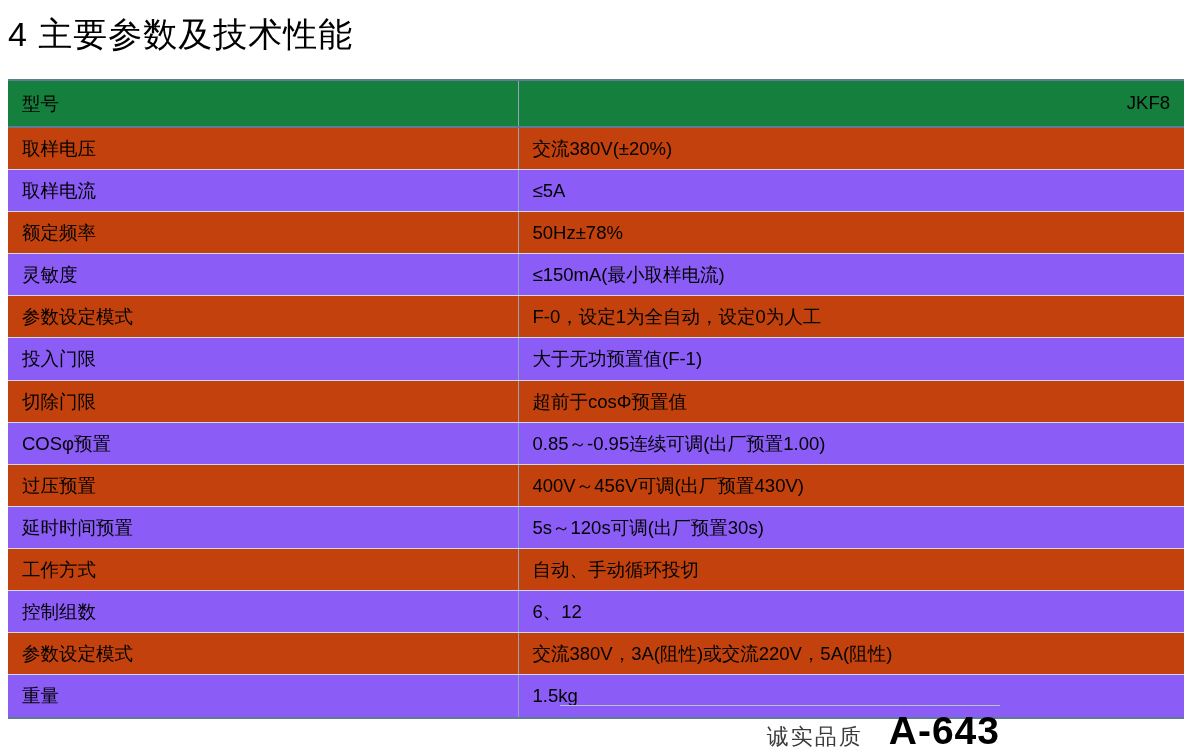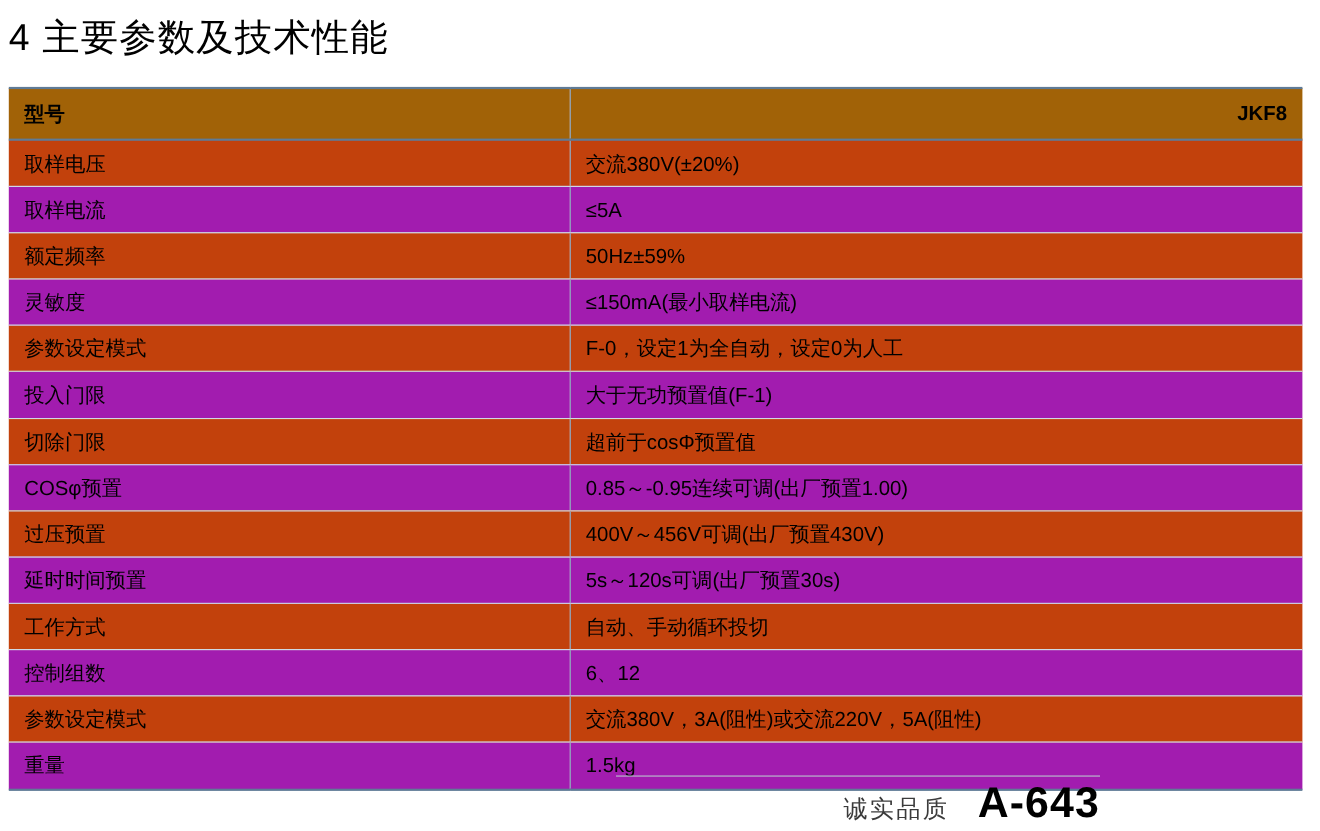--- a/index.html
+++ b/index.html
@@ -34,22 +34,22 @@
   .spec-table {
     margin: 24px 8px 0 8px;
     width: 1176px;
     border-collapse: collapse;
     table-layout: fixed;
     font-size: 18.5px;
   }
   .spec-table col.col-name { width: 510px; }
   .spec-table col.col-value { width: 666px; }
   .spec-table th {
-    background: #a16207;
-    font-weight: bold;
+    background: #15803d;
+    font-weight: normal;
     text-align: left;
     padding: 10px 14px;
     font-size: 18.5px;
     border-top: 2px solid #5f7b96;
     border-bottom: 2px solid #5f7b96;
     color: #000;
   }
   .spec-table th.value-head {
     border-left: 1px solid #8fa6bd;
     text-align: right;
@@ -61,21 +61,21 @@
     border-bottom: 1px solid #cfd9e3;
   }
   .spec-table td.value-cell {
     border-left: 1px solid #8fa6bd;
     margin-left: 35px;
   }
   .spec-table tr.odd td {
     background: #c2410c;
   }
   .spec-table tr.even td {
-    background: #a21caf;
+    background: #8b5cf6;
   }
   .spec-table tr.last td {
     border-bottom: 2px solid #5f7b96;
   }
   .footer {
     position: absolute;
     left: 0;
     bottom: 0;
     width: 1008px;
     height: 56px;
@@ -130,21 +130,21 @@
         <tr class="odd">
           <td class="name-cell">取样电压</td>
           <td class="value-cell">交流380V(±20%)</td>
         </tr>
         <tr class="even">
           <td class="name-cell">取样电流</td>
           <td class="value-cell">≤5A</td>
         </tr>
         <tr class="odd">
           <td class="name-cell">额定频率</td>
-          <td class="value-cell">50Hz±59%</td>
+          <td class="value-cell">50Hz±78%</td>
         </tr>
         <tr class="even">
           <td class="name-cell">灵敏度</td>
           <td class="value-cell">≤150mA(最小取样电流)</td>
         </tr>
         <tr class="odd">
           <td class="name-cell">参数设定模式</td>
           <td class="value-cell">F-0，设定1为全自动，设定0为人工</td>
         </tr>
         <tr class="even">

